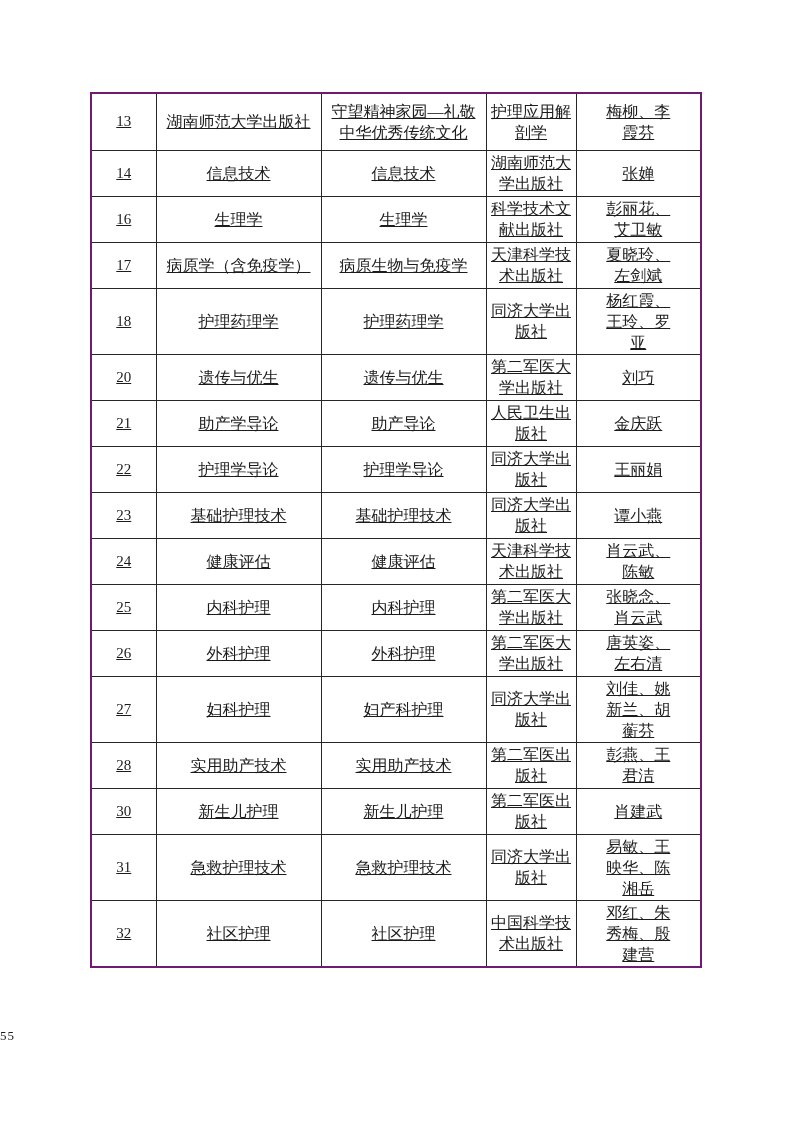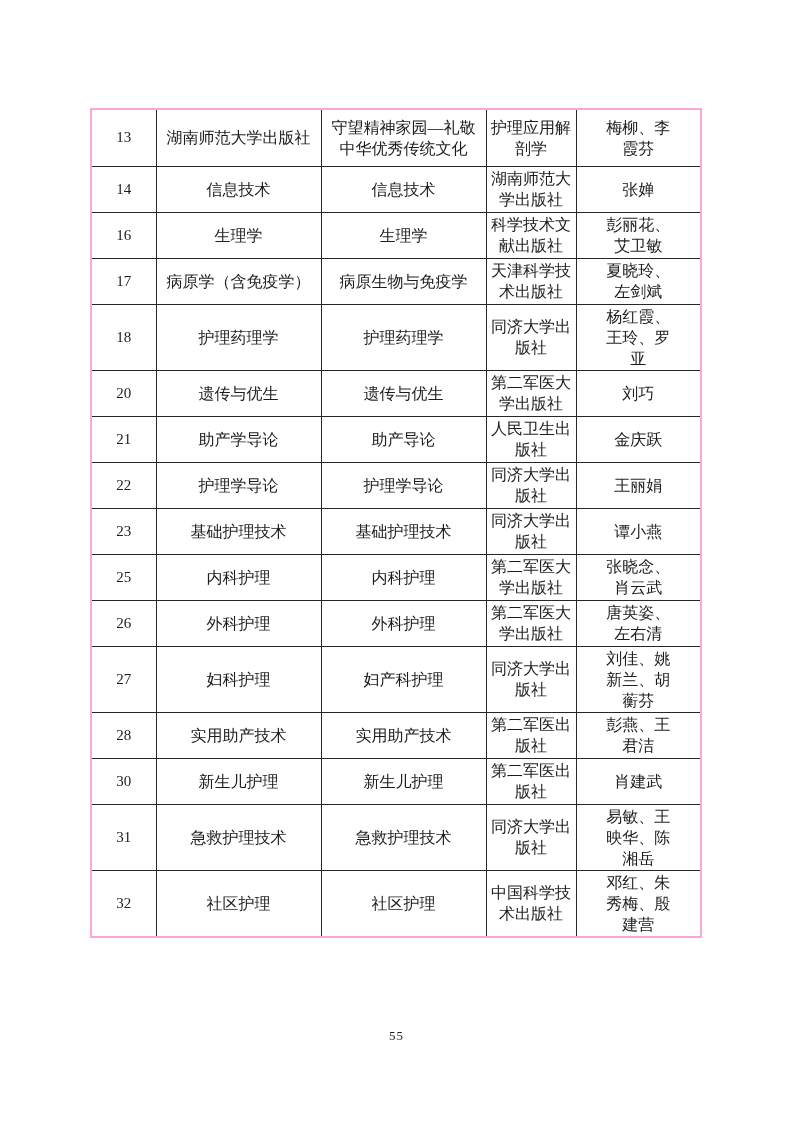--- a/index.html
+++ b/index.html
@@ -12,25 +12,26 @@
     width: 793px;
     height: 1122px;
     background: #ffffff;
     font-family: "Liberation Serif", "DejaVu Serif", serif;
     color: #1c1c1c;
     overflow: hidden;
   }
   table.booklist {
     position: absolute;
     left: 90px;
-    top: 108px;
+    top: 92px;
     width: 610px;
     border-collapse: collapse;
     table-layout: fixed;
-    border: 2px solid #f9a8d4;
+    border: 2px solid #701a75;
+    text-decoration: underline;
   }
   table.booklist td {
     border: 1.6px solid #262626;
     text-align: center;
     vertical-align: middle;
     font-size: 16px;
     line-height: 21px;
     padding: 1px 4px;
     overflow: hidden;
     word-break: normal;
@@ -43,21 +44,20 @@
     padding: 1px 24px;
     text-align: center;
   }
   tr.row { height: 46px; }
   tr.row.tall { height: 57px; }
   .pagenum {
     position: absolute;
     top: 1028px;
     left: 0;
     width: 100%;
-    text-align: center;
     font-size: 13px;
     letter-spacing: 1px;
     color: #1c1c1c;
   }
 </style>
 </head>
 <body>
 
 <div class="sheet">
 
@@ -127,20 +127,27 @@
         <td class="authors">王丽娟</td>
       </tr>
       <tr class="row">
         <td class="num">23</td>
         <td>基础护理技术</td>
         <td>基础护理技术</td>
         <td>同济大学出版社</td>
         <td class="authors">谭小燕</td>
       </tr>
       <tr class="row">
+        <td class="num">24</td>
+        <td>健康评估</td>
+        <td>健康评估</td>
+        <td>天津科学技术出版社</td>
+        <td class="authors">肖云武、陈敏</td>
+      </tr>
+      <tr class="row">
         <td class="num">25</td>
         <td>内科护理</td>
         <td>内科护理</td>
         <td>第二军医大学出版社</td>
         <td class="authors">张晓念、肖云武</td>
       </tr>
       <tr class="row">
         <td class="num">26</td>
         <td>外科护理</td>
         <td>外科护理</td>

